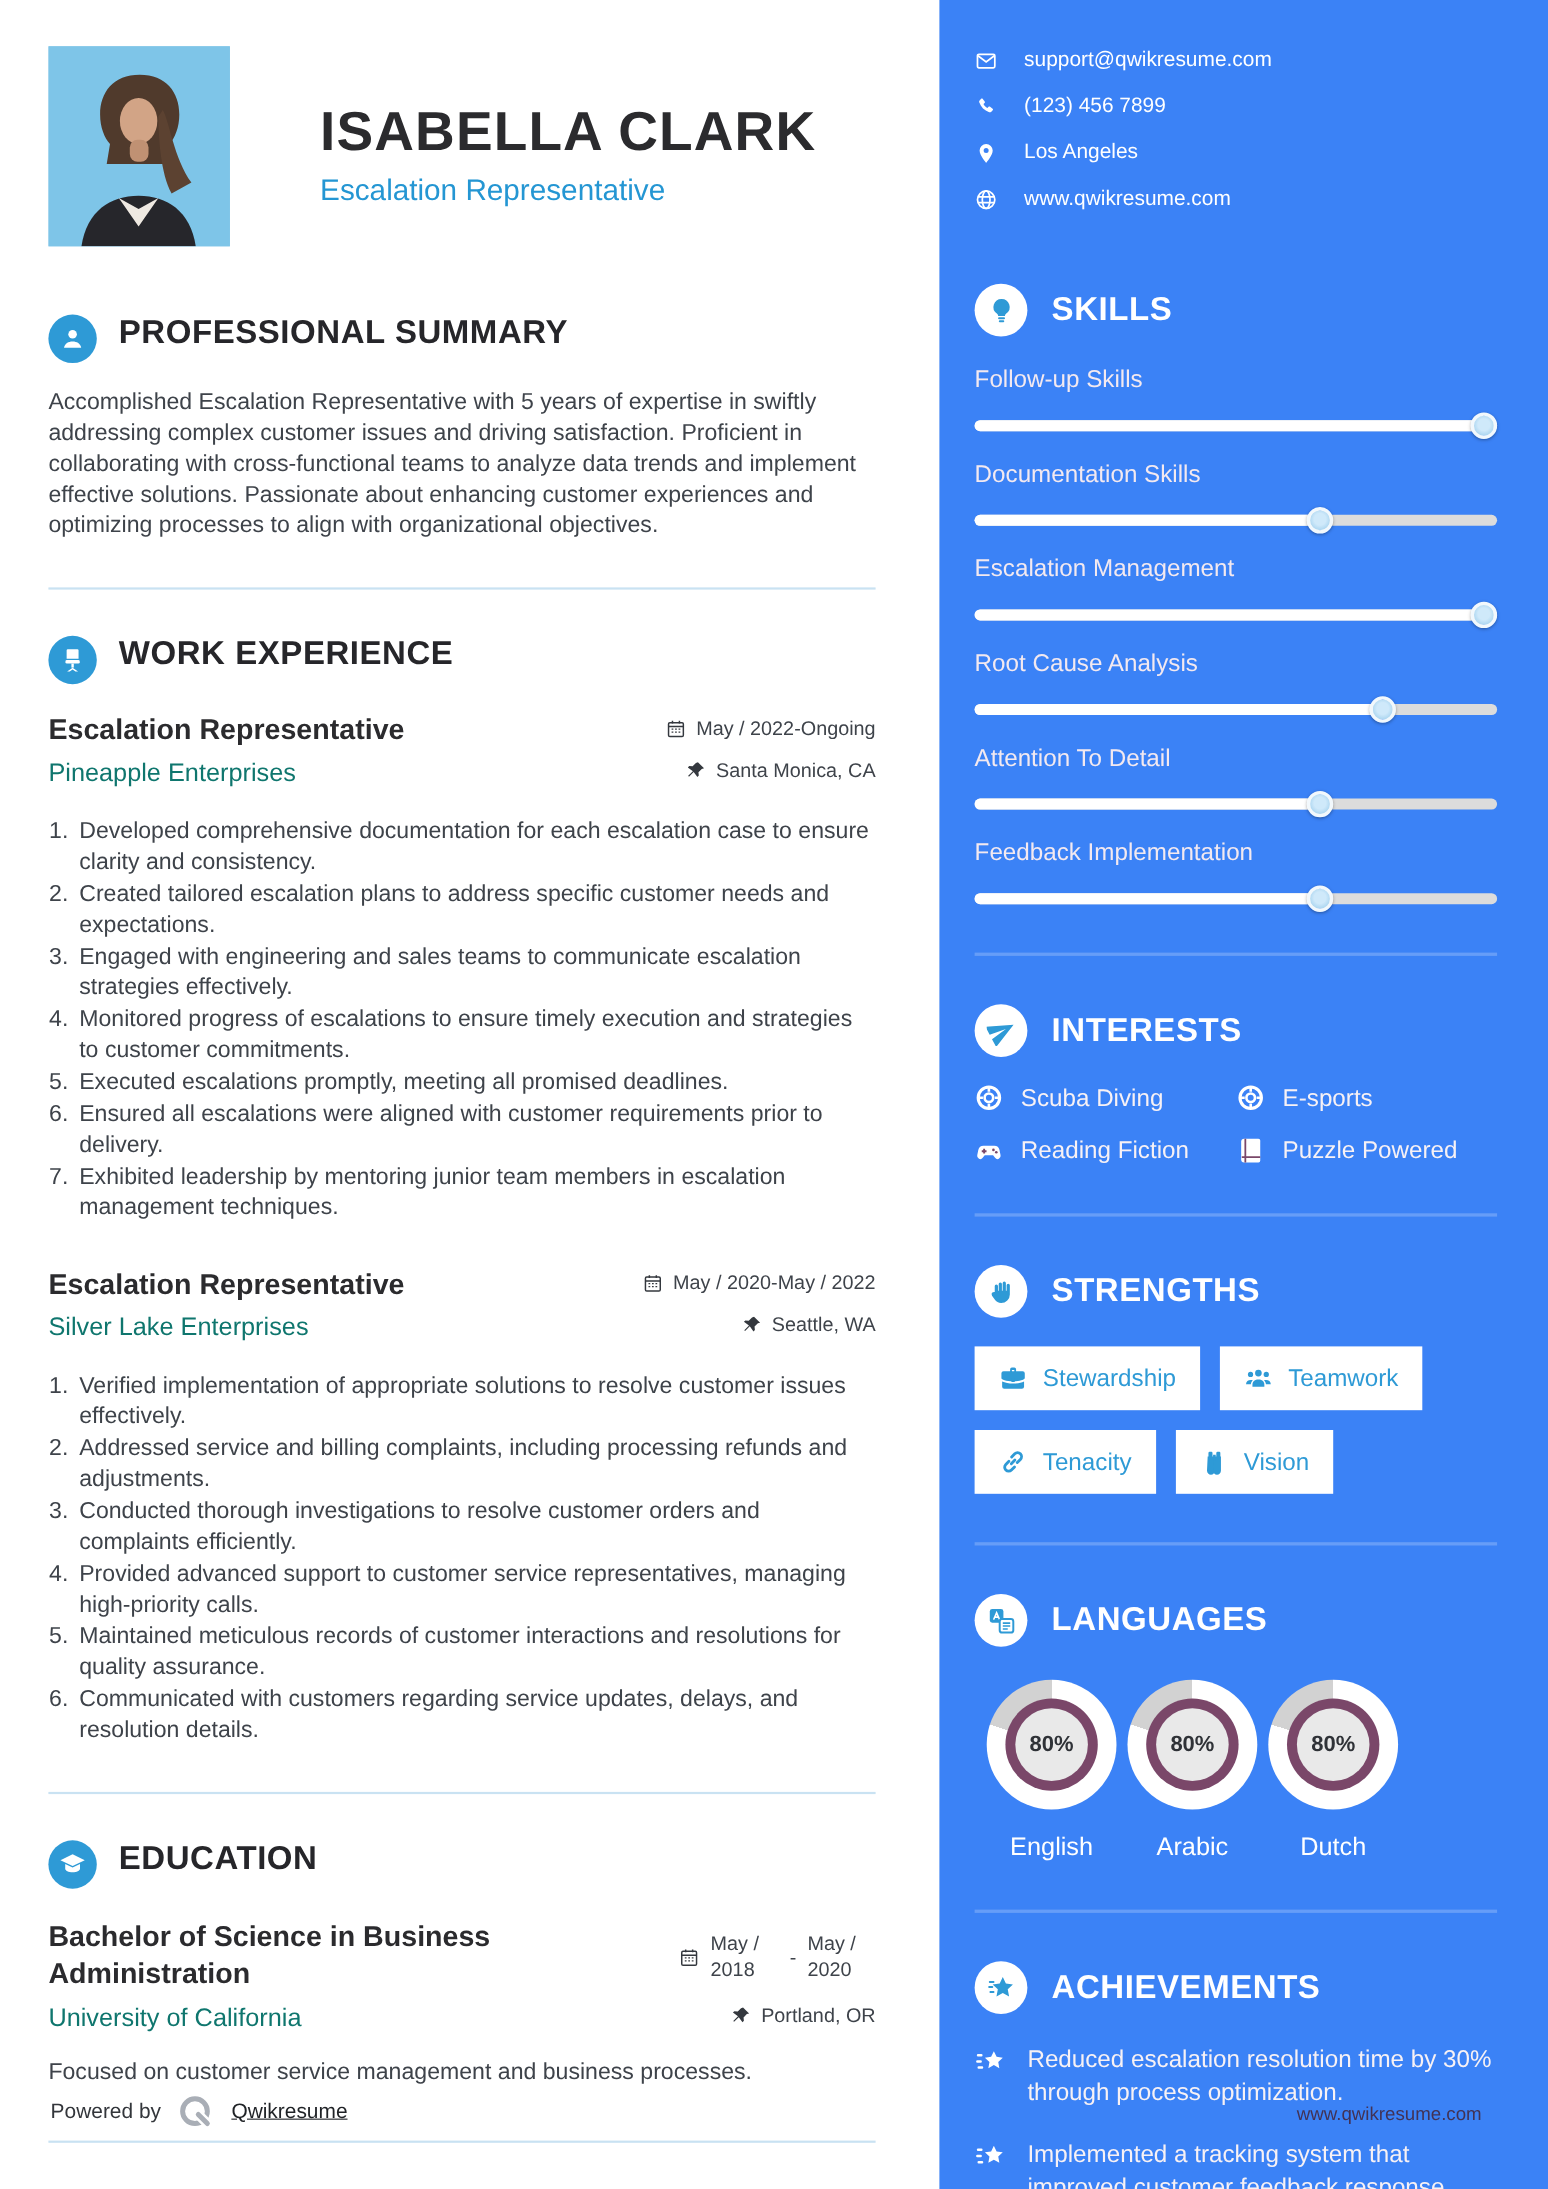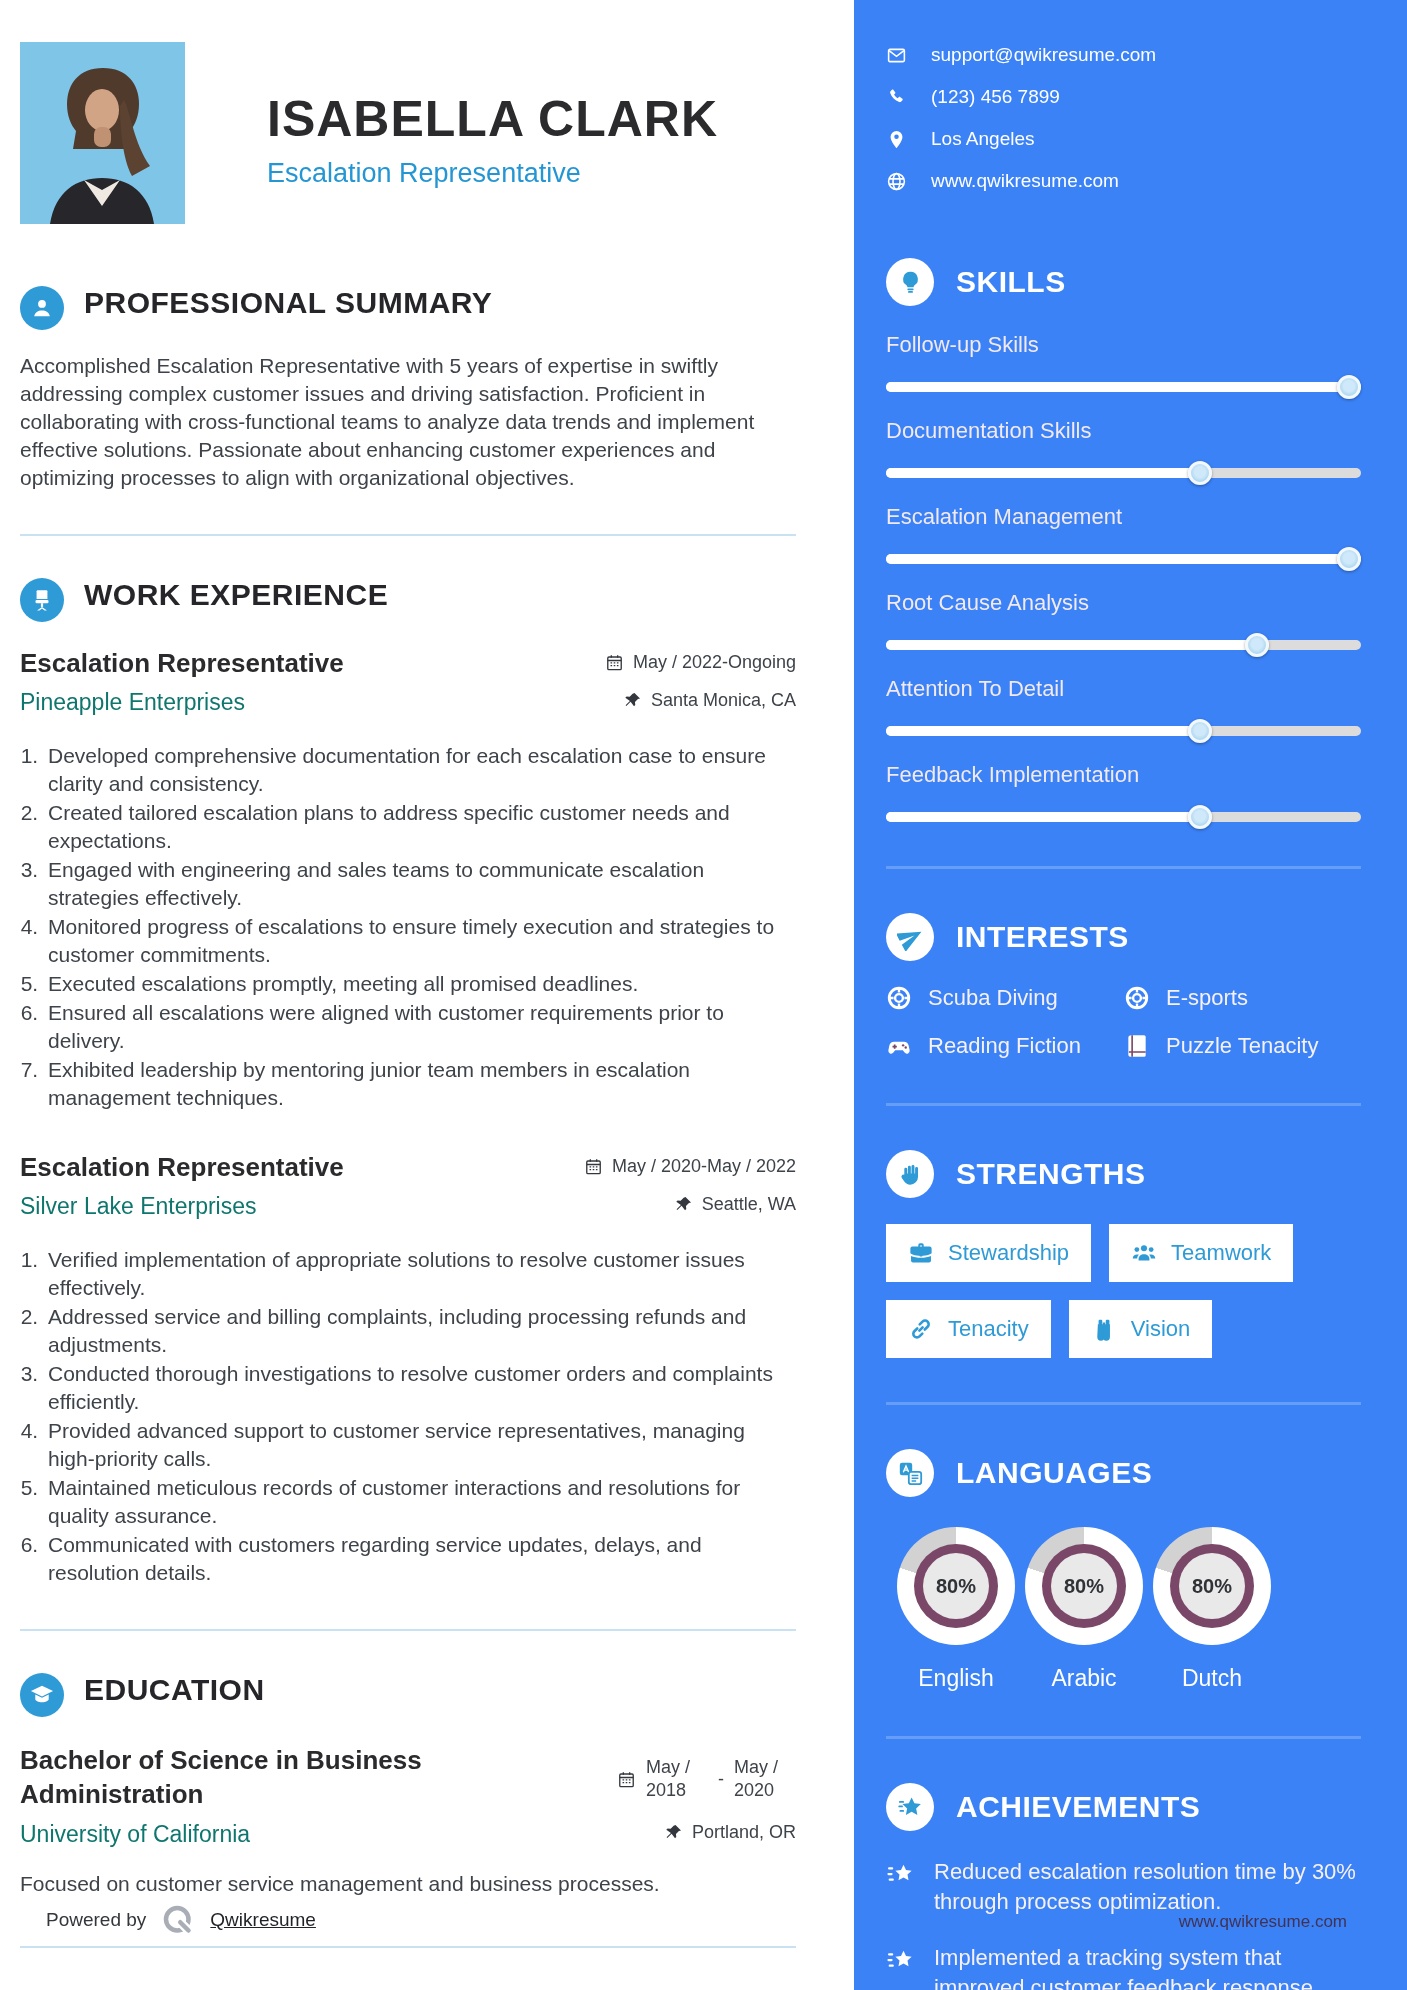--- a/index.html
+++ b/index.html
@@ -1,21 +1,21 @@
 <!DOCTYPE html>
 <html><head>
 <meta charset="utf-8">
 <style>
   * { margin:0; padding:0; box-sizing:border-box; }
   html,body { background:#ffffff; }
   body { font-family:"Liberation Sans", sans-serif; }
   .page { position:relative; width:1407px; height:1990px; background:#ffffff; display:flex; overflow:hidden; }
 
   
-  .left { position:relative; width:854px; height:100%; padding:42px 58px 0 20px; background:#ffffff; }
+  .left { position:relative; width:854px; height:100%; padding:42px 58px 0 44px; background:#ffffff; }
   .hdr { display:flex; align-items:flex-start; }
   .photo { width:165px; height:182px; flex:0 0 auto; background:#7ec5e8; overflow:hidden; }
   .hdr-text { padding:48px 0 0 82px; }
   .name { font-size:50px; font-weight:bold; letter-spacing:1px; color:#2b2b2e; }
   .job-title-main { margin-top:10px; font-size:27px; color:#2496d3; font-weight:500; }
 
   .sec-head { display:flex; align-items:flex-start; gap:20px; margin-top:0; }
   .sec-icon { width:44px; height:44px; border-radius:50%; background:#2e9ad6; color:#ffffff; display:flex; align-items:center; justify-content:center; flex:0 0 auto; }
   .sec-icon svg { width:26px; height:26px; }
   .sec-title { font-size:30px; font-weight:bold; color:#26262a; letter-spacing:.5px; }
@@ -381,21 +381,21 @@
               <circle cx="15.8" cy="11.4" r="1.1" fill="#7a4769"></circle>
               <circle cx="18.2" cy="13.4" r="1.1" fill="#7a4769"></circle>
             </svg>
           <span>Reading Fiction</span>
         </div>
         <div class="int-item">
           <svg viewBox="0 0 24 24">
               <path fill="currentColor" d="M6.5 2h12A1.5 1.5 0 0 1 20 3.5v17a1.5 1.5 0 0 1-1.5 1.5h-12A2.5 2.5 0 0 1 4 19.5v-15A2.5 2.5 0 0 1 6.5 2z"></path>
               <path d="M7.5 2v20M4.5 17.5H20" stroke="#7a4769" stroke-width="1.5"></path>
             </svg>
-          <span>Puzzle Tenacity</span>
+          <span>Puzzle Powered</span>
         </div>
       </div>
     </div>
 
     <div class="rdivider"></div>
 
     <div>
       <div class="rsec-head">
         <span class="rsec-icon">
           <svg viewBox="0 0 24 24" fill="currentColor">

